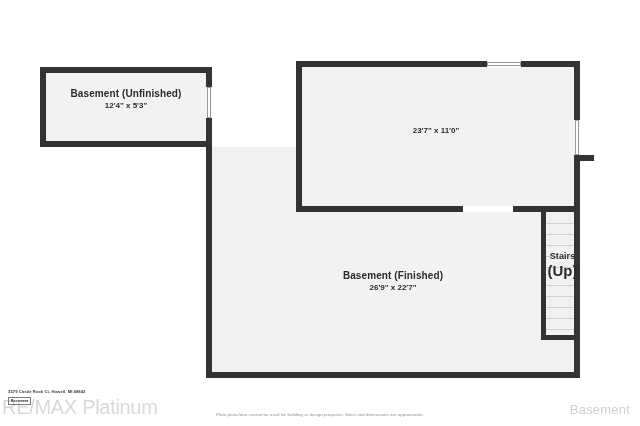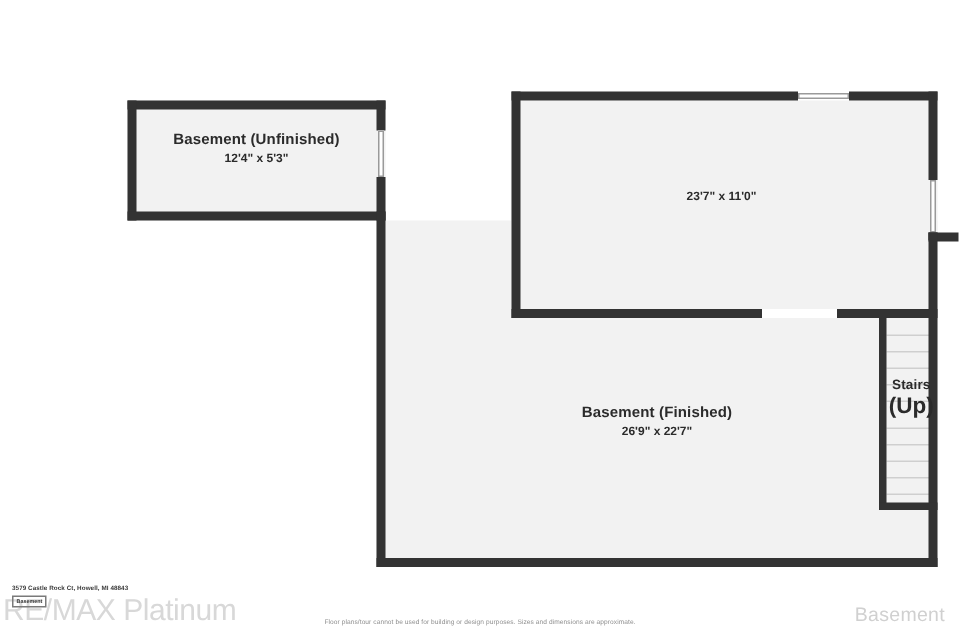--- a/index.html
+++ b/index.html
@@ -5,21 +5,21 @@
   html,body{margin:0;padding:0;}
   body{
     width:640px;height:426px;
     background:#ffffff;
     font-family:"Liberation Sans",sans-serif;
     overflow:hidden;position:relative;
   }
   #stage{position:absolute;left:0;top:0;width:640px;height:426px;}
 
   
-  #plan{position:absolute;left:0;top:0;width:529px;height:390px;margin-left:45px;}
+  #plan{position:absolute;left:0;top:0;width:529px;height:390px;}
   .room-fill{position:absolute;background:#f2f2f2;}
   .wall{position:absolute;background:#333333;}
   .opening{position:absolute;background:#ffffff;}
   .win{position:absolute;background:#ffffff;border:1px solid #9a9a9a;box-sizing:border-box;}
   .step{position:absolute;background:#cfcfcf;}
 
   .label{
     position:absolute;text-align:center;color:#2b2b2b;
     line-height:1.25;white-space:nowrap;
   }

